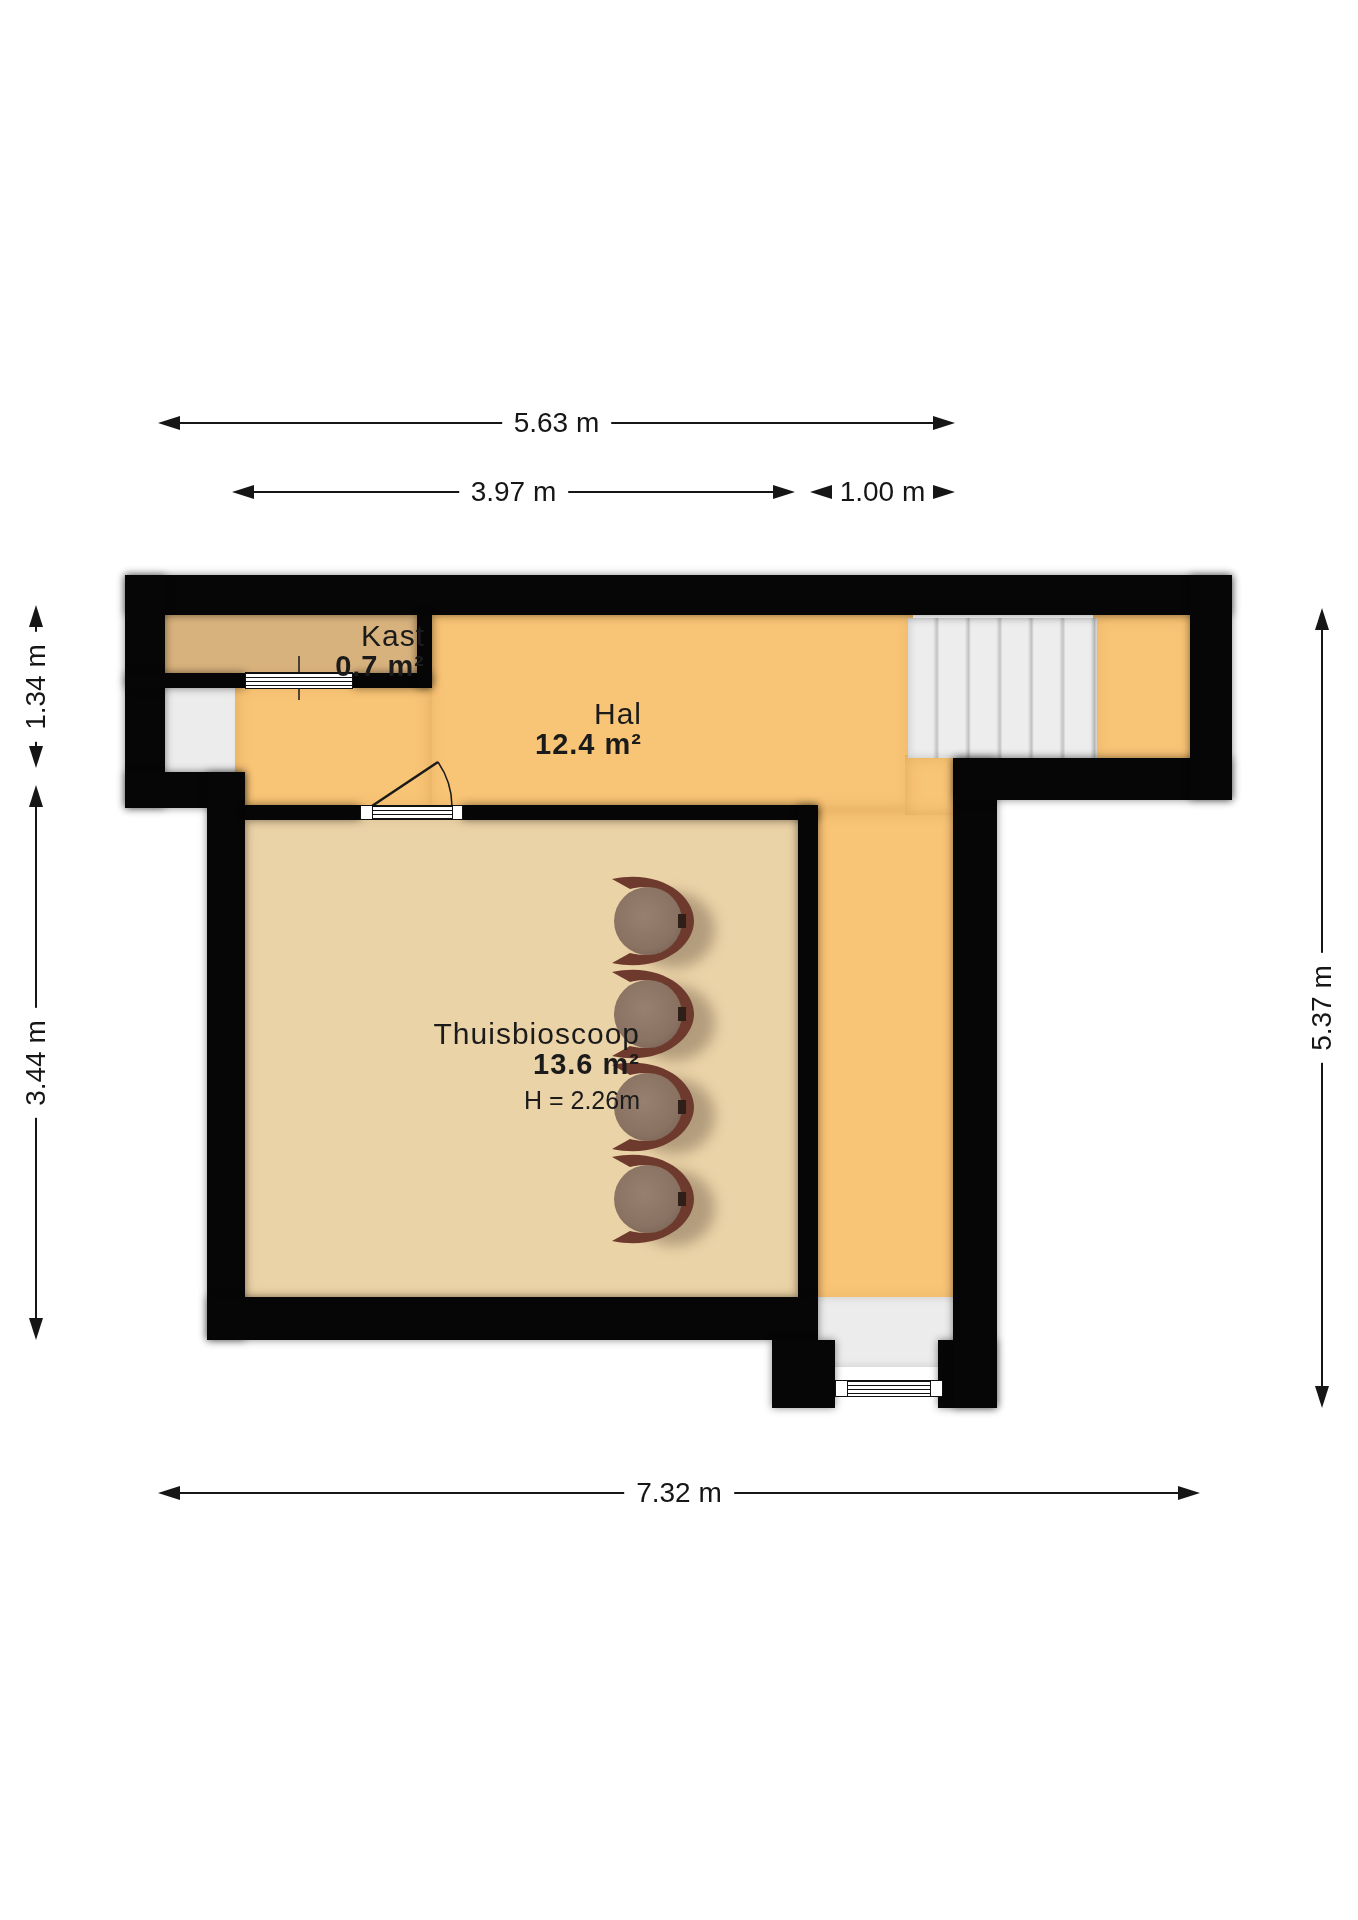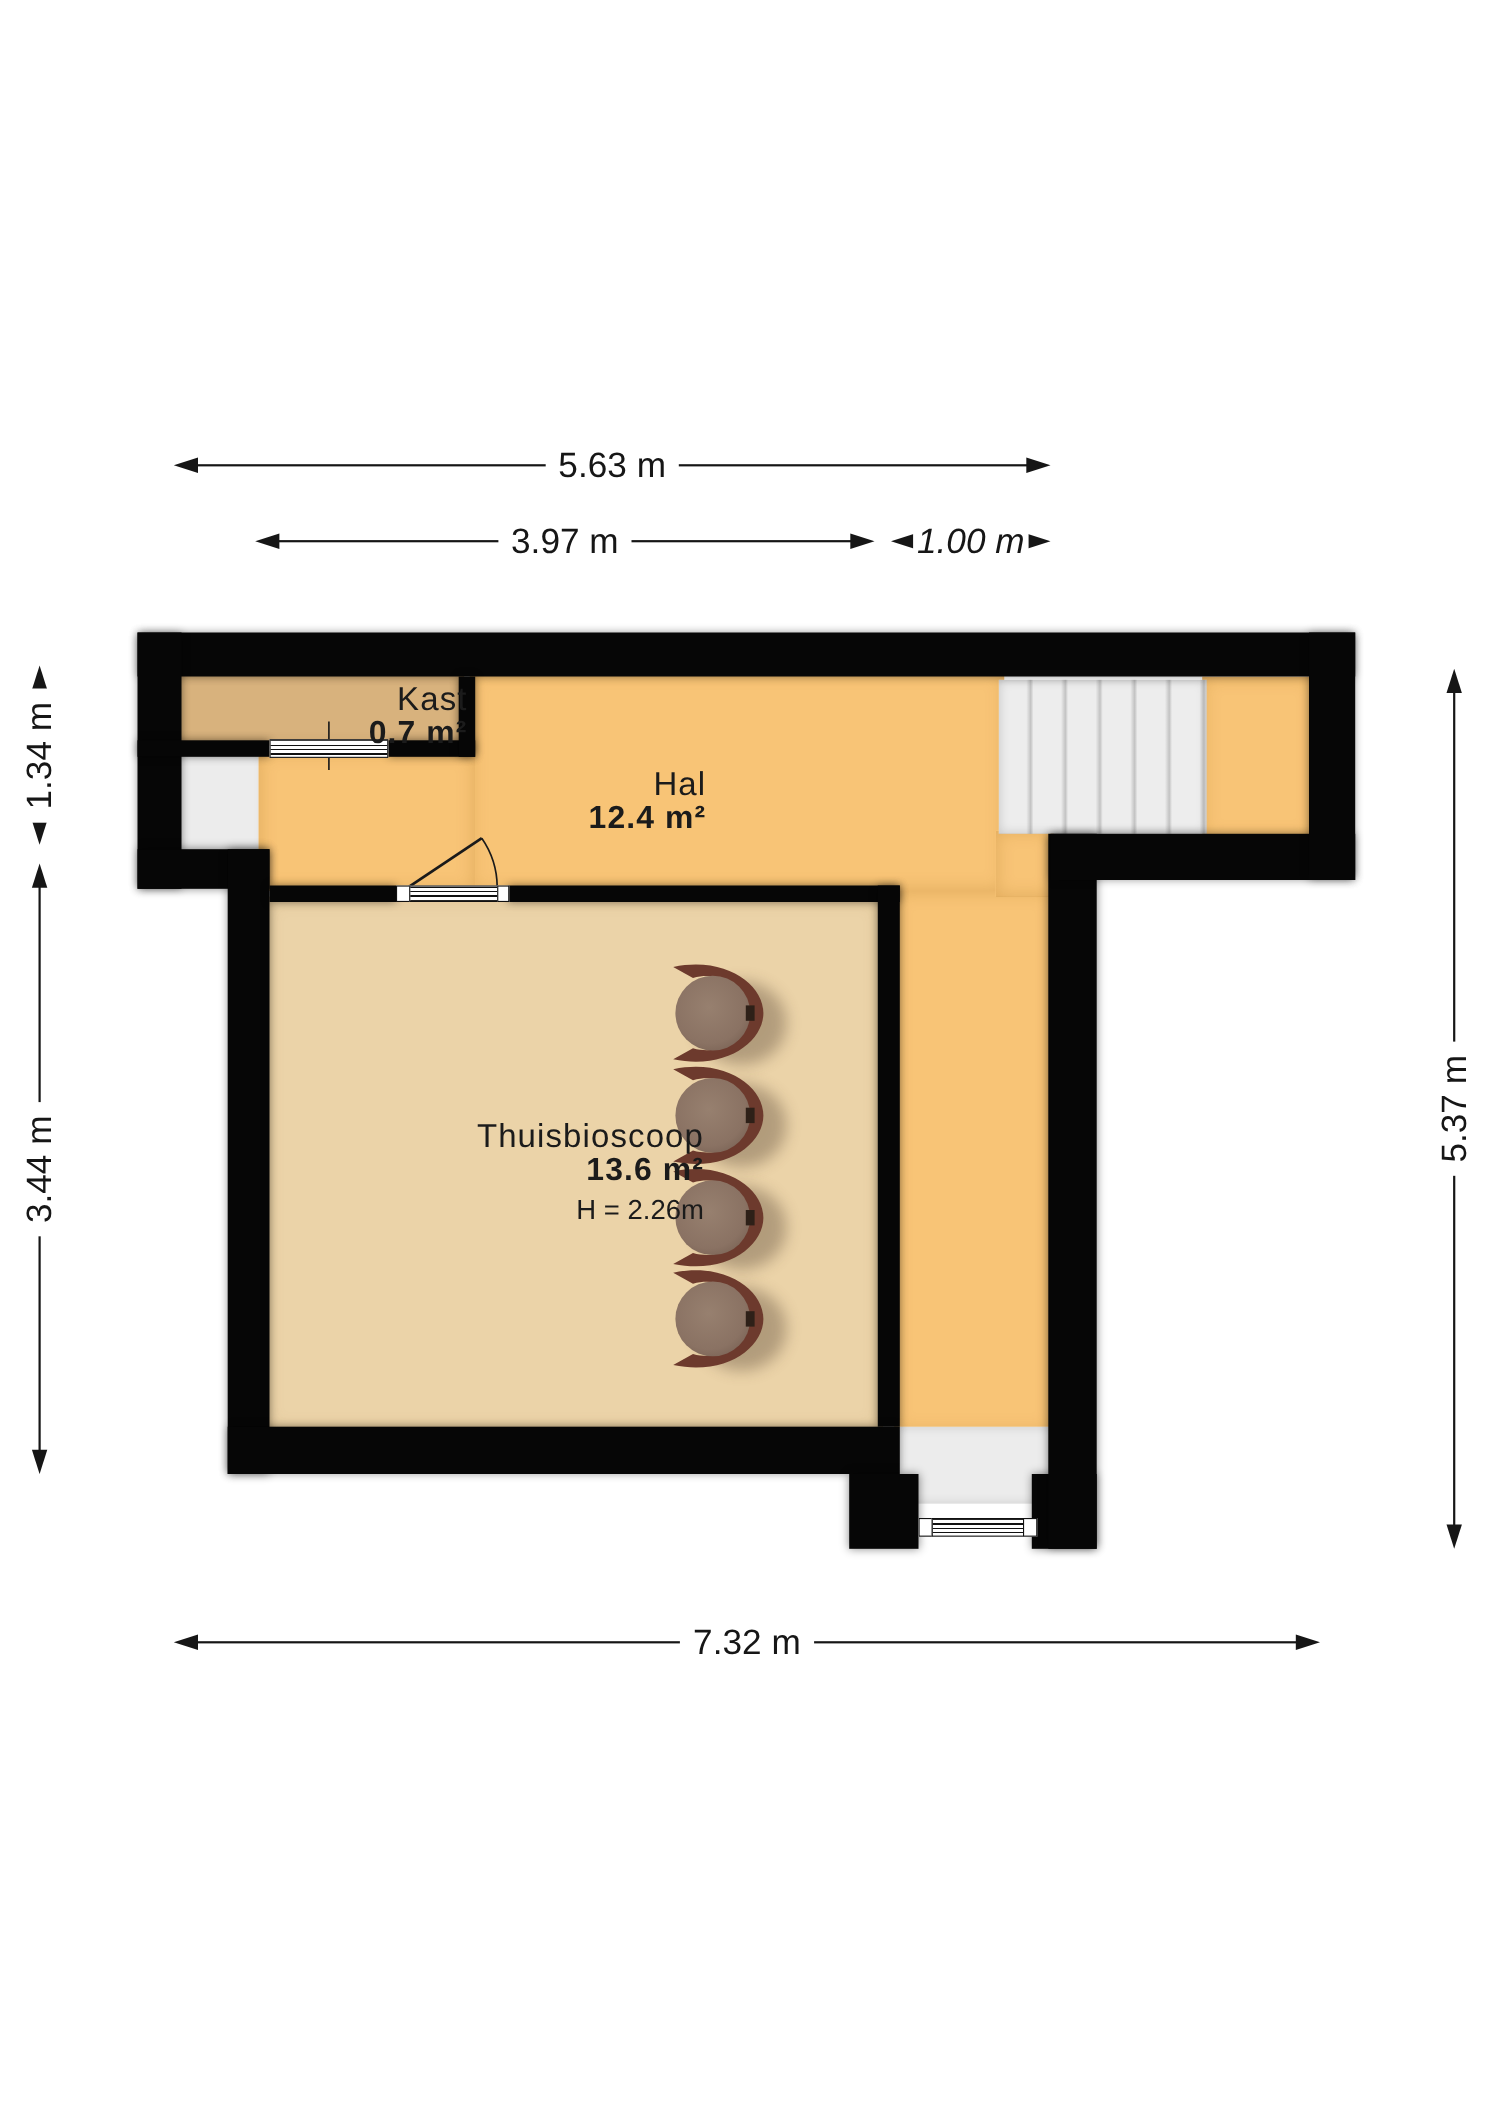--- a/index.html
+++ b/index.html
@@ -25,21 +25,21 @@
     background-image:repeating-linear-gradient(180deg, #111 0px, #111 1px, rgba(0,0,0,0) 1px, rgba(0,0,0,0) 4px);
   }
   .door-jamb{position:absolute;z-index:4;background:#ffffff;border:1px solid #111;box-sizing:border-box;}
   .plan-svg{position:absolute;left:0;top:0;z-index:2;}
   
   .room-label{position:absolute;text-align:right;color:#1b1b1b;z-index:5;}
   .room-name{font-size:30px;letter-spacing:1px;line-height:31px;}
   .room-area{font-size:29px;letter-spacing:1px;line-height:31px;font-weight:bold;}
   .room-h{font-size:25px;margin-top:7px;line-height:26px;}
   
-  .dim{position:absolute;color:#161616;font-size:32px;z-index:6;}
+  .dim{position:absolute;color:#161616;font-size:28px;z-index:6;}
   .dim .dline{position:absolute;background:#161616;}
   .dim-h .dline{left:20px;right:20px;top:50%;height:2px;margin-top:-1px;}
   .dim-v .dline{top:20px;bottom:20px;left:50%;width:2px;margin-left:-1px;}
   .ah{position:absolute;width:0;height:0;}
   .ah-left{left:0;top:50%;transform:translateY(-50%);border-top:7px solid transparent;border-bottom:7px solid transparent;border-right:22px solid #161616;}
   .ah-right{right:0;top:50%;transform:translateY(-50%);border-top:7px solid transparent;border-bottom:7px solid transparent;border-left:22px solid #161616;}
   .ah-up{top:0;left:50%;transform:translateX(-50%);border-left:7px solid transparent;border-right:7px solid transparent;border-bottom:22px solid #161616;}
   .ah-down{bottom:0;left:50%;transform:translateX(-50%);border-left:7px solid transparent;border-right:7px solid transparent;border-top:22px solid #161616;}
   .dlabel{position:absolute;left:50%;top:50%;transform:translate(-50%,-50%);background:#ffffff;padding:0 12px;white-space:nowrap;}
   .dim-v .dlabel{writing-mode:vertical-rl;transform:translate(-50%,-50%) rotate(180deg);padding:12px 0;}
@@ -141,21 +141,21 @@
   <div class="dim dim-h" style="left:232px;top:477px;width:563px;height:30px;">
     <div class="dline"></div>
     <span class="ah ah-left"></span>
     <span class="ah ah-right"></span>
     <span class="dlabel">3.97 m</span>
   </div>
 
   <div class="dim dim-h" style="left:810px;top:477px;width:145px;height:30px;">
     <span class="ah ah-left"></span>
     <span class="ah ah-right"></span>
-    <span class="dlabel" style="padding:0 4px;font-style:italic;">1.00 m</span>
+    <span class="dlabel" style="padding:0 4px;">1.00 m</span>
   </div>
 
   <div class="dim dim-v" style="left:21px;top:605px;width:30px;height:163px;">
     <div class="dline"></div>
     <span class="ah ah-up"></span>
     <span class="ah ah-down"></span>
     <span class="dlabel">1.34 m</span>
   </div>
 
   <div class="dim dim-v" style="left:21px;top:785px;width:30px;height:555px;">

